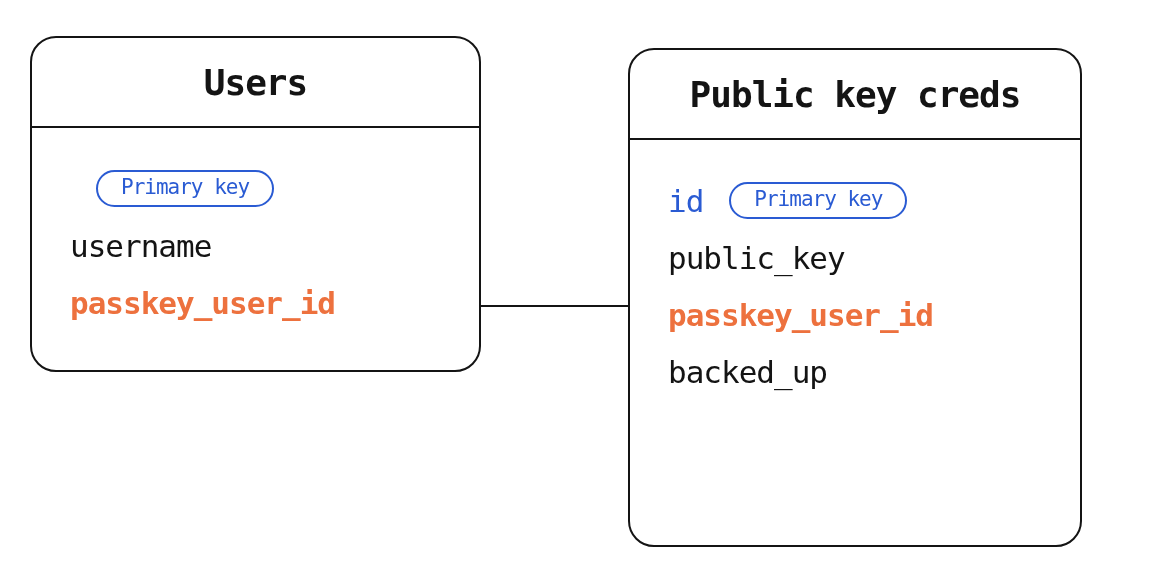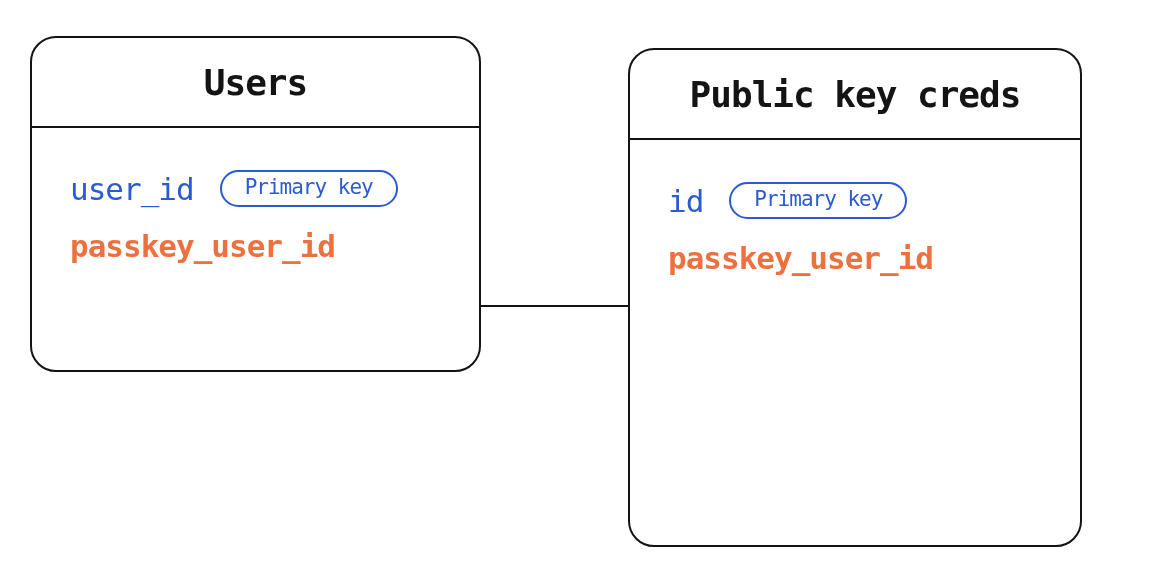--- a/index.html
+++ b/index.html
@@ -91,37 +91,45 @@
 </style>
 </head>
 <body>
 
 <div class="entity users">
   <div class="entity-header">
     <span class="entity-title">Users</span>
   </div>
   <div class="fields">
     <div class="field">
-      <span class="fname c-blue">user_id</span>
       <span class="badge">Primary key</span>
+    </div>
+    <div class="field">
+      <span class="fname">username</span>
     </div>
     <div class="field">
       <span class="fname c-orange">passkey_user_id</span>
     </div>
   </div>
 </div>
 
 <div class="relationship-line"></div>
 
 <div class="entity pkcreds">
   <div class="entity-header">
     <span class="entity-title">Public key creds</span>
   </div>
   <div class="fields">
     <div class="field">
       <span class="fname c-blue">id</span>
       <span class="badge">Primary key</span>
     </div>
     <div class="field">
+      <span class="fname">public_key</span>
+    </div>
+    <div class="field">
       <span class="fname c-orange">passkey_user_id</span>
+    </div>
+    <div class="field">
+      <span class="fname">backed_up</span>
     </div>
   </div>
 </div>
 
 </body></html>

